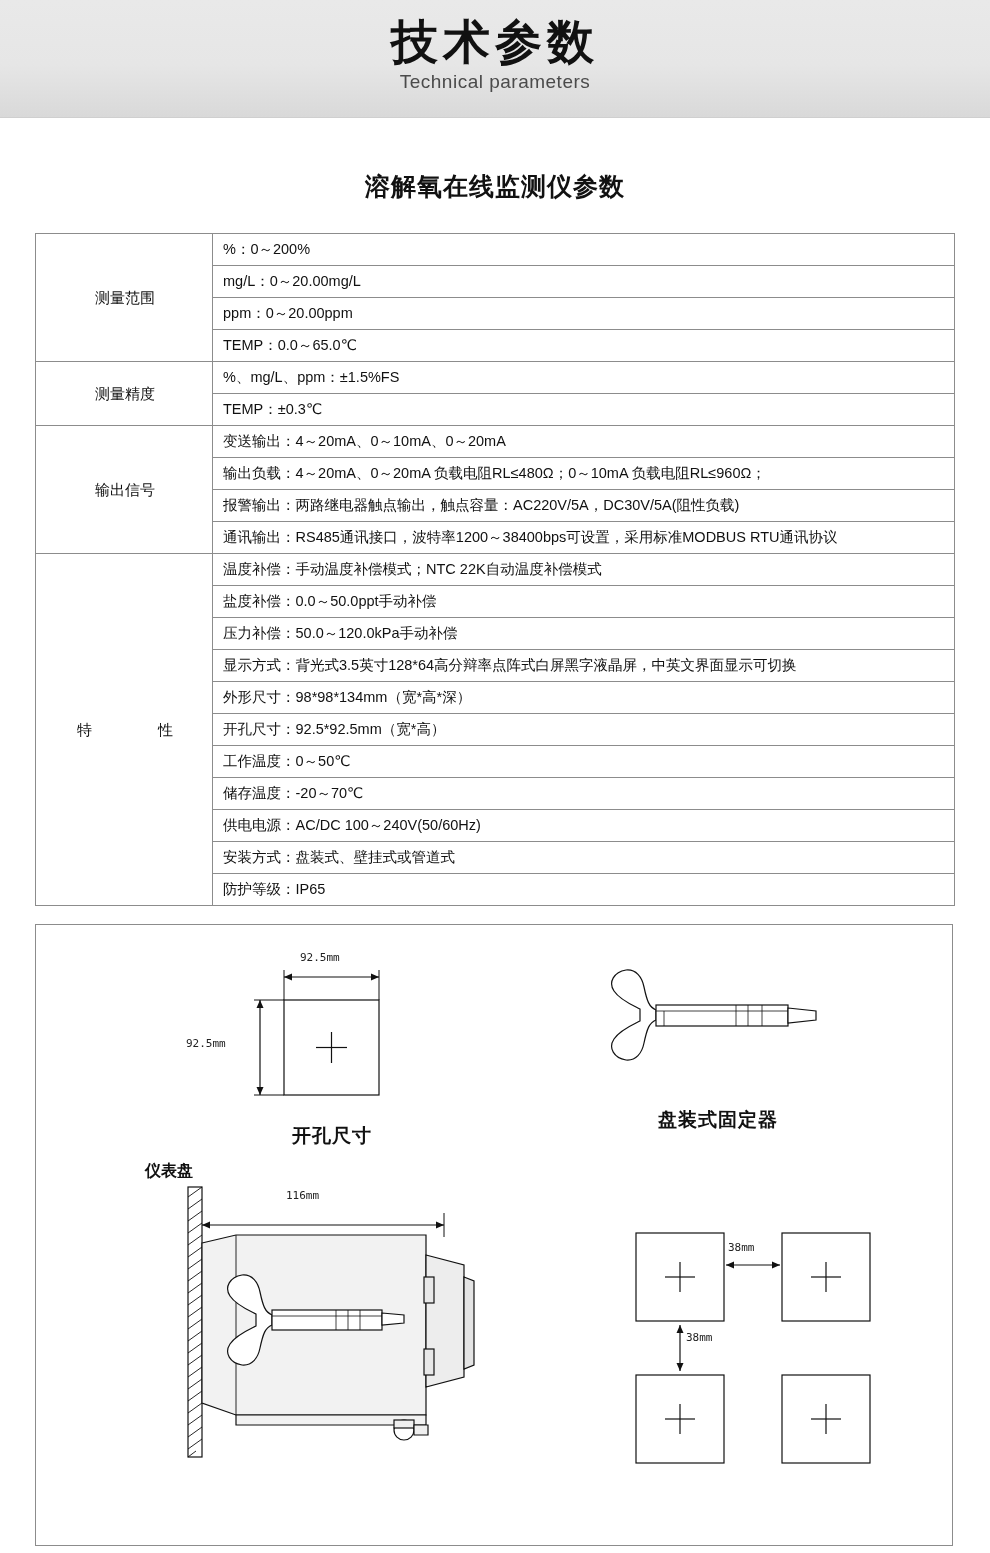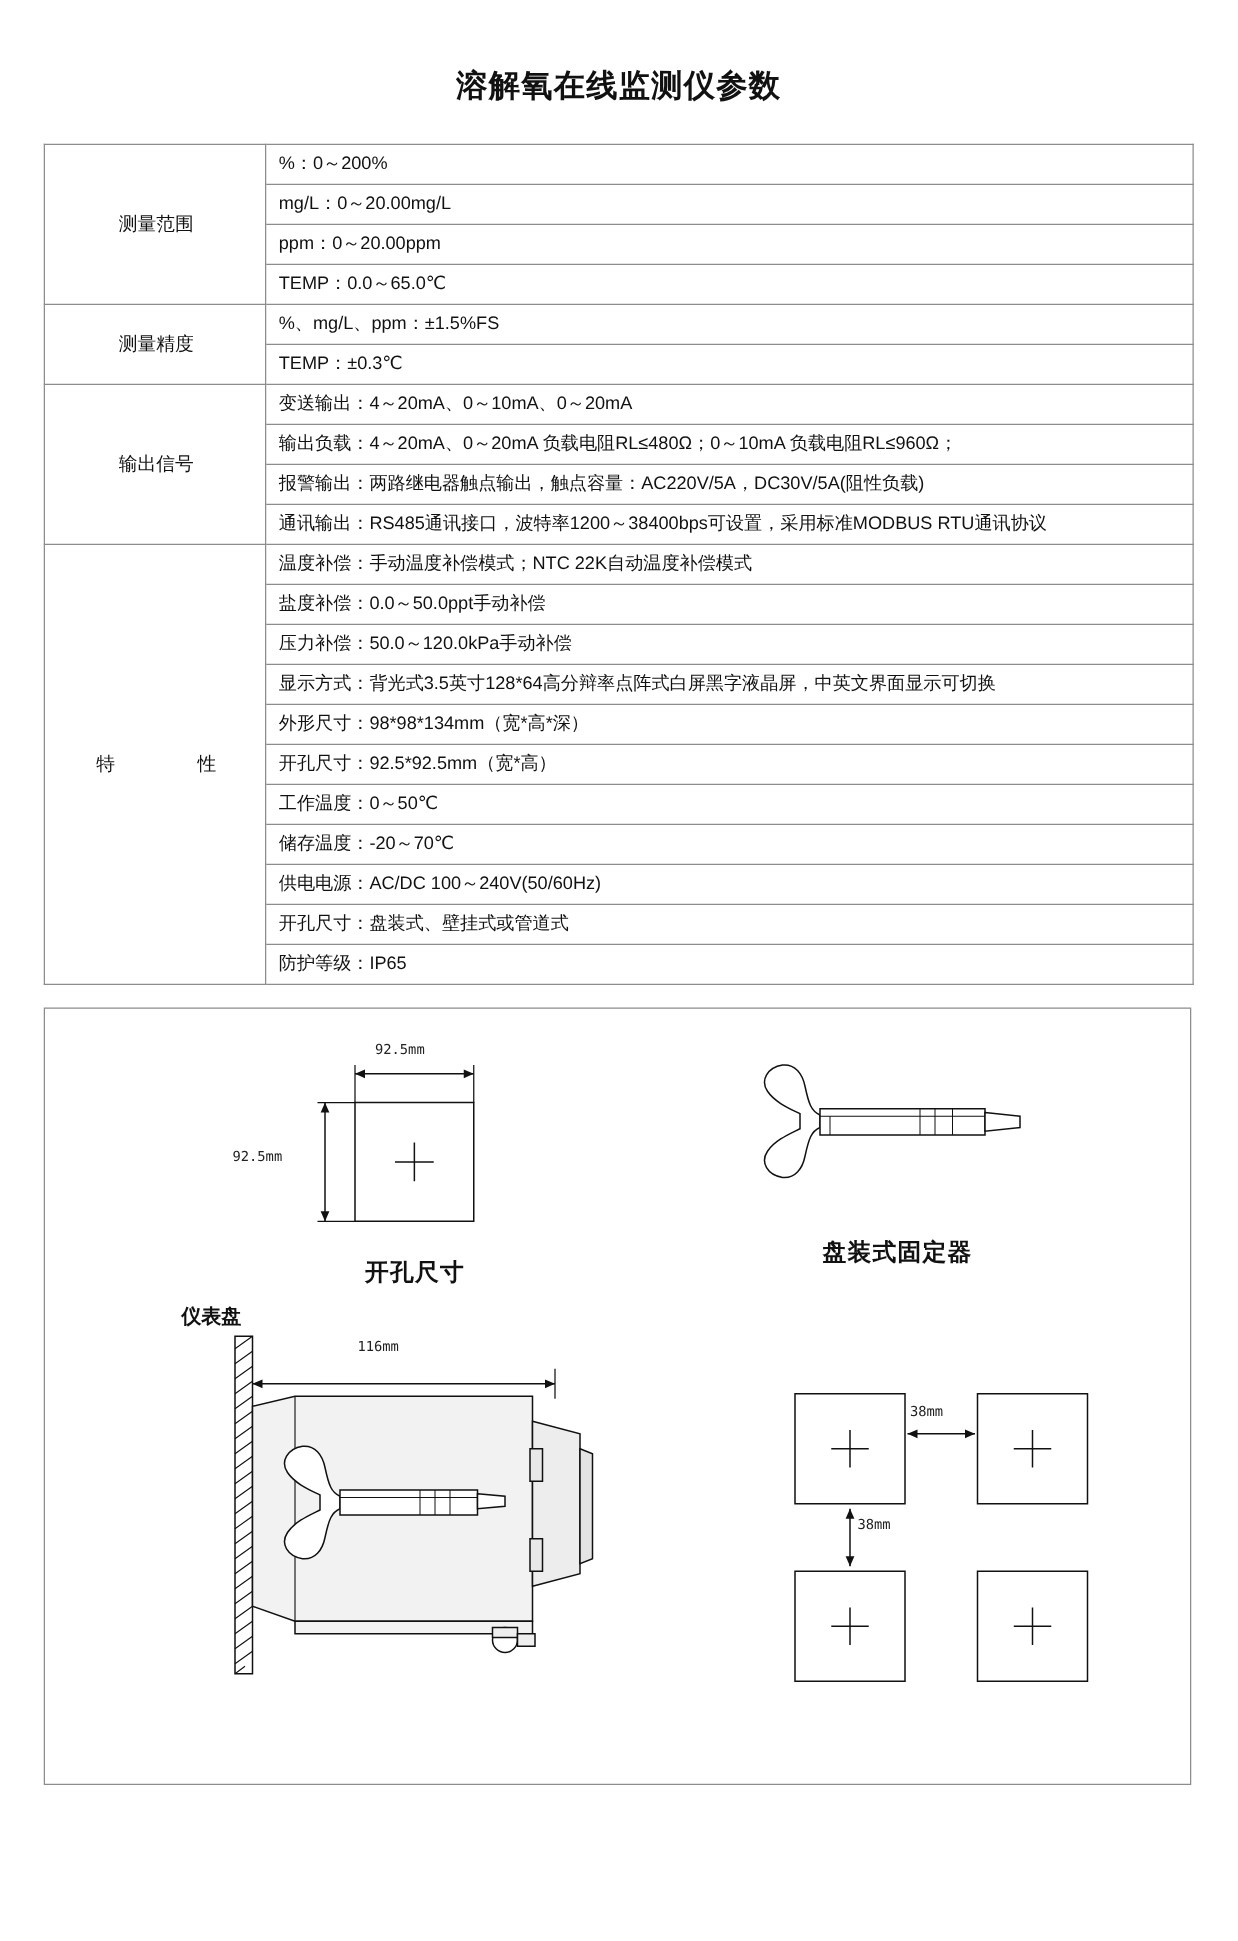--- a/index.html
+++ b/index.html
@@ -123,20 +123,24 @@
     font-size: 16px;
     font-weight: bold;
     color: #111;
   }
 </style>
 </head>
 <body>
 
 <div class="page">
 
+  <div class="banner">
+    <div class="banner-title-cn">技术参数</div>
+    <div class="banner-title-en">Technical parameters</div>
+  </div>
 
   <div class="section-title">溶解氧在线监测仪参数</div>
 
   <div class="spec-wrap">
     <table class="spec">
       <tbody>
 
         <tr>
           <td class="cat" rowspan="4">测量范围</td>
           <td class="val">%：0～200%</td>
@@ -195,21 +199,21 @@
         <tr>
           <td class="val">工作温度：0～50℃</td>
         </tr>
         <tr>
           <td class="val">储存温度：-20～70℃</td>
         </tr>
         <tr>
           <td class="val">供电电源：AC/DC 100～240V(50/60Hz)</td>
         </tr>
         <tr>
-          <td class="val">开孔尺寸：盘装式、壁挂式或管道式</td>
+          <td class="val">安装方式：盘装式、壁挂式或管道式</td>
         </tr>
         <tr>
           <td class="val">防护等级：IP65</td>
         </tr>
       </tbody>
     </table>
   </div>
 
 
   <div class="diagram-box">

